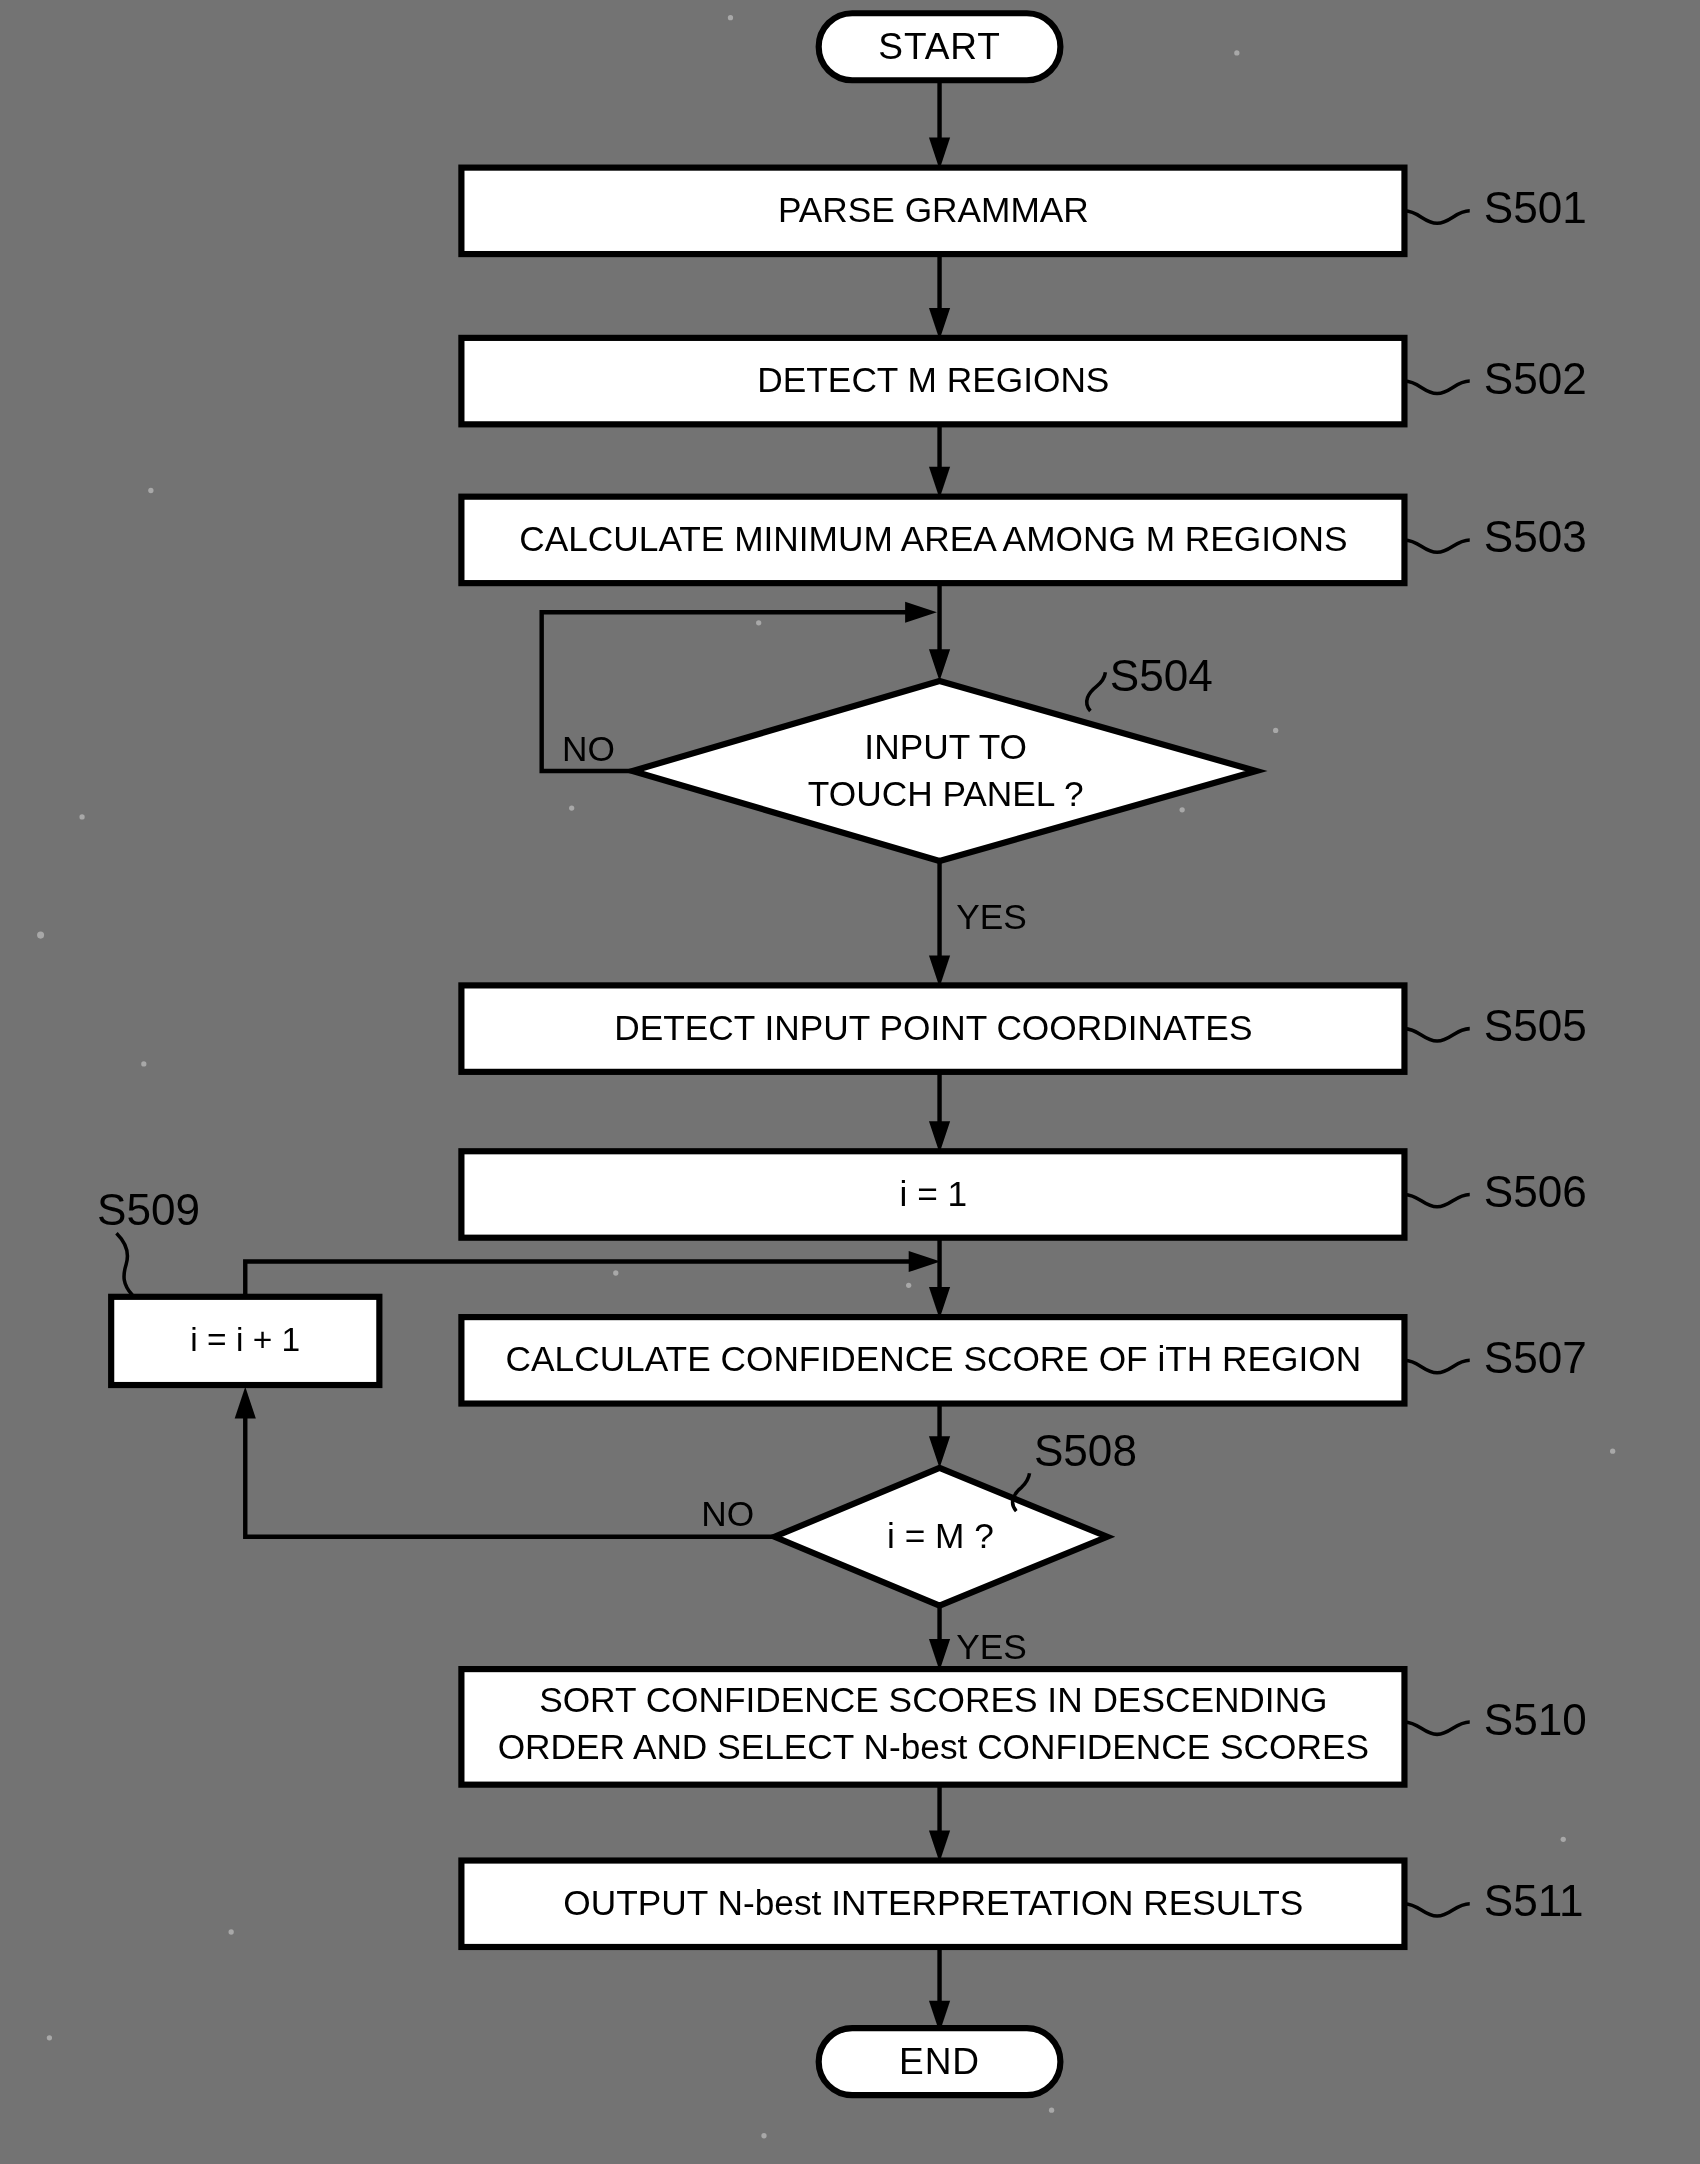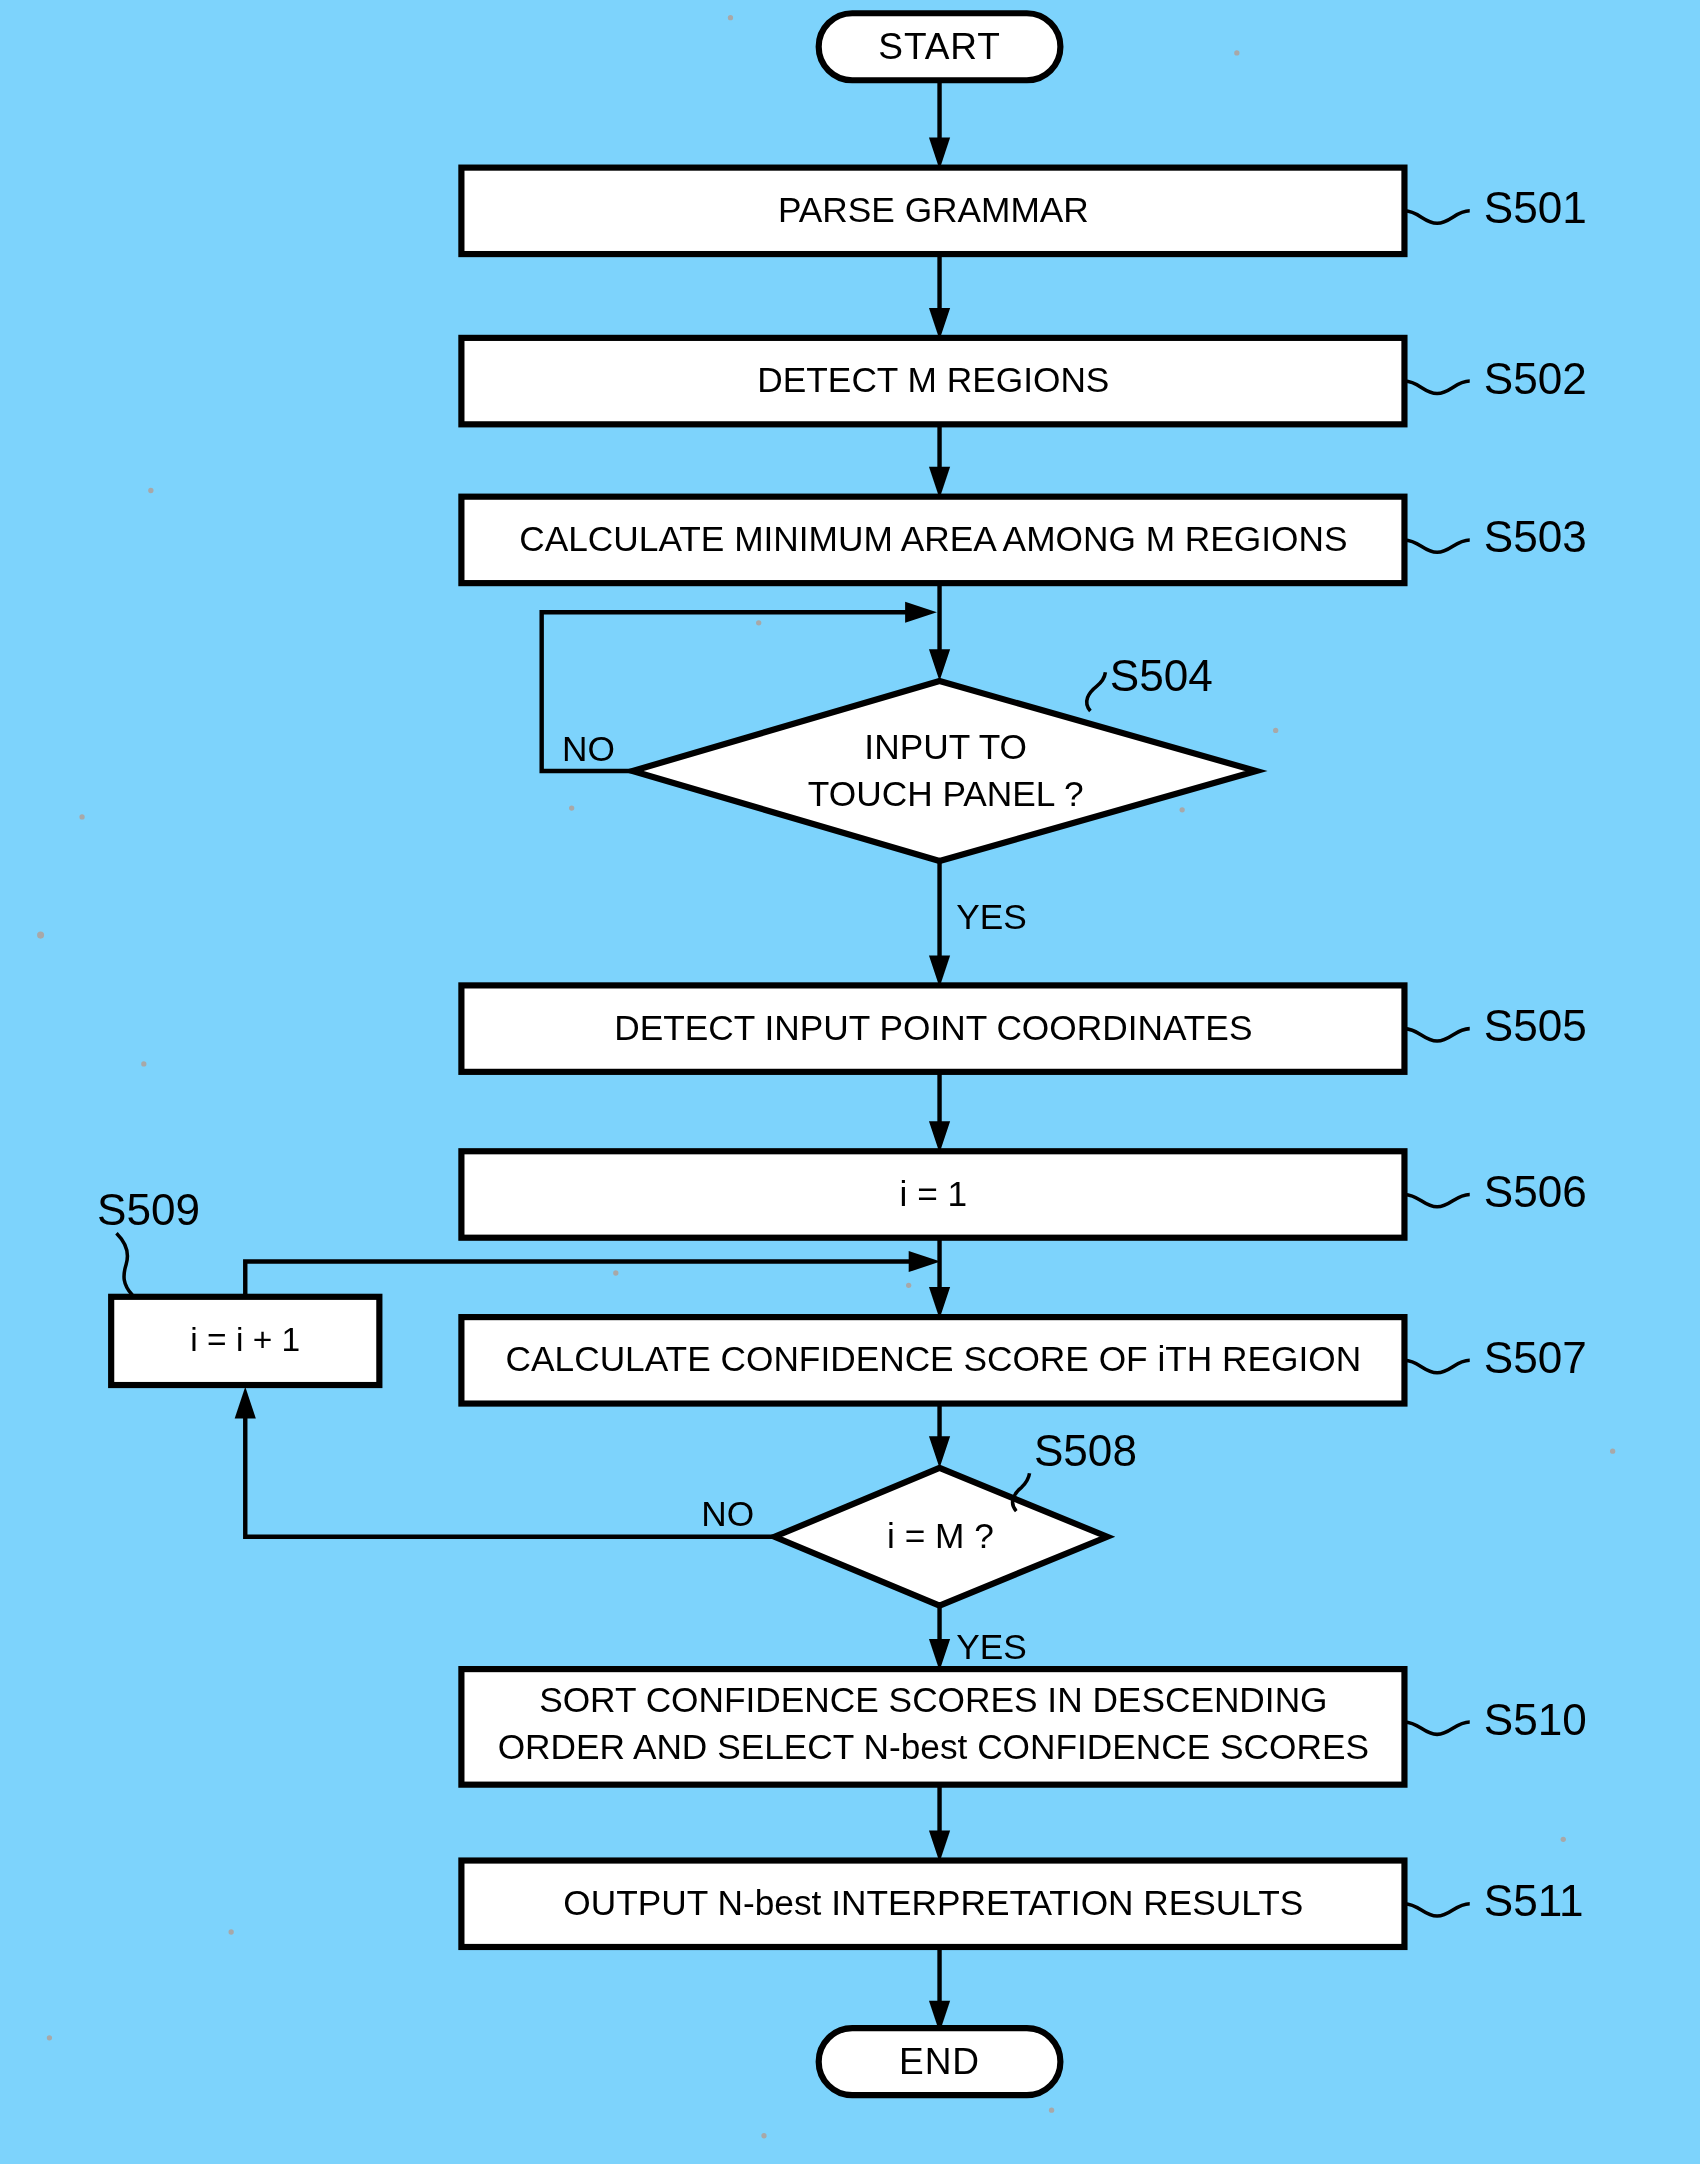--- a/index.html
+++ b/index.html
@@ -7,21 +7,21 @@
     padding: 0;
     background: #ffffff;
   }
   body {
     font-family: "Liberation Sans", sans-serif;
   }
   #figure-root {
     position: relative;
     width: 1700px;
     height: 2164px;
-    background: #7dd3fc;
+    background: #737373;
     overflow: hidden;
   }
   svg#flowchart {
     display: block;
     width: 1700px;
     height: 2164px;
   }
   .shape-stroke {
     fill: #ffffff;
     stroke: #000000;

